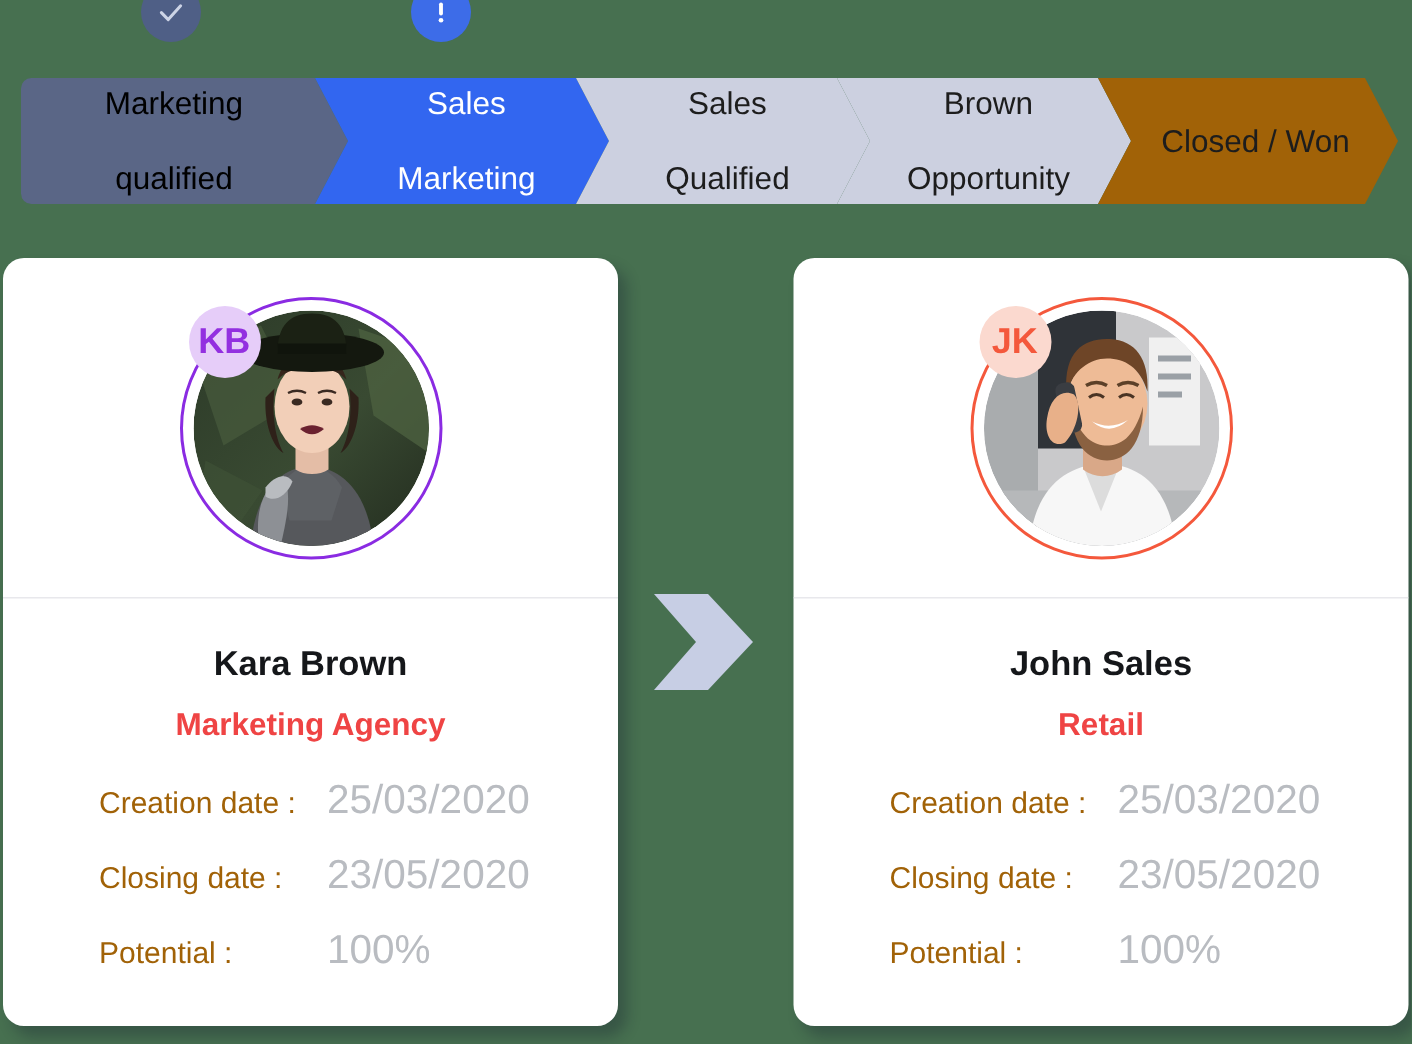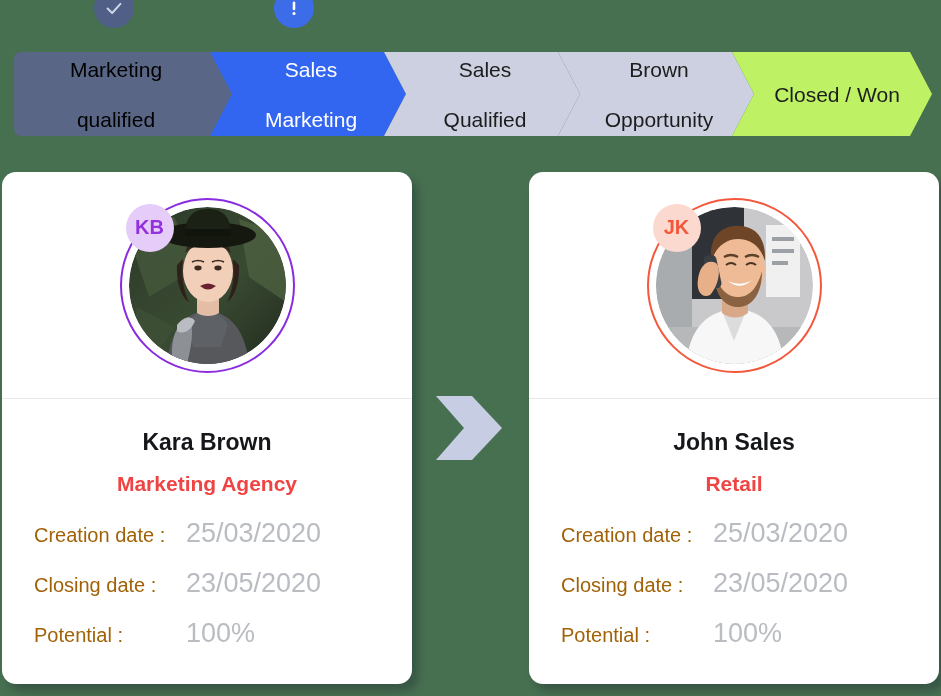--- a/index.html
+++ b/index.html
@@ -55,21 +55,21 @@
     padding-left:16px;padding-right:10px;
   }
   .stage-2,.stage-3{
     width:196px;
     background:#ccd0e0;color:#1d1d1d;
     clip-path:polygon(0 0, 174px 0, 196px 42px, 174px 84px, 0 84px, 22px 42px);
     padding-left:16px;padding-right:10px;
   }
   .stage-4{
     width:200px;
-    background:#bef264;color:#1d1d1d;
+    background:#a16207;color:#1d1d1d;
     clip-path:polygon(0 0, 178px 0, 200px 42px, 178px 84px, 0 84px, 22px 42px);
     padding-left:18px;padding-right:8px;
   }
 
   
   .card{
     position:absolute;
     top:172px;
     width:410px;height:512px;
     background:#ffffff;
@@ -103,27 +103,27 @@
     width:157px;height:157px;border-radius:50%;
     overflow:hidden;
   }
   .avatar-photo svg{display:block;}
 
   .initials{
     position:absolute;
     left:6px;top:6px;
     width:48px;height:48px;border-radius:50%;
     display:flex;align-items:center;justify-content:center;
-    font-size:20px;font-weight:bold;
+    font-size:24px;font-weight:bold;
     z-index:5;
   }
   .initials-kb{background:#e6cdf9;color:#9330e0;}
   .initials-jk{background:#fbd9cf;color:#f4583c;}
 
-  .card-body{padding:0 32px;}
+  .card-body{padding:0 64px;}
   .person-name{
     text-align:center;
     font-size:23px;font-weight:bold;color:#15171a;
     margin-top:30px;
   }
   .person-company{
     text-align:center;
     font-size:21px;font-weight:bold;color:#ef4444;
     margin-top:16px;
     cursor:pointer;

